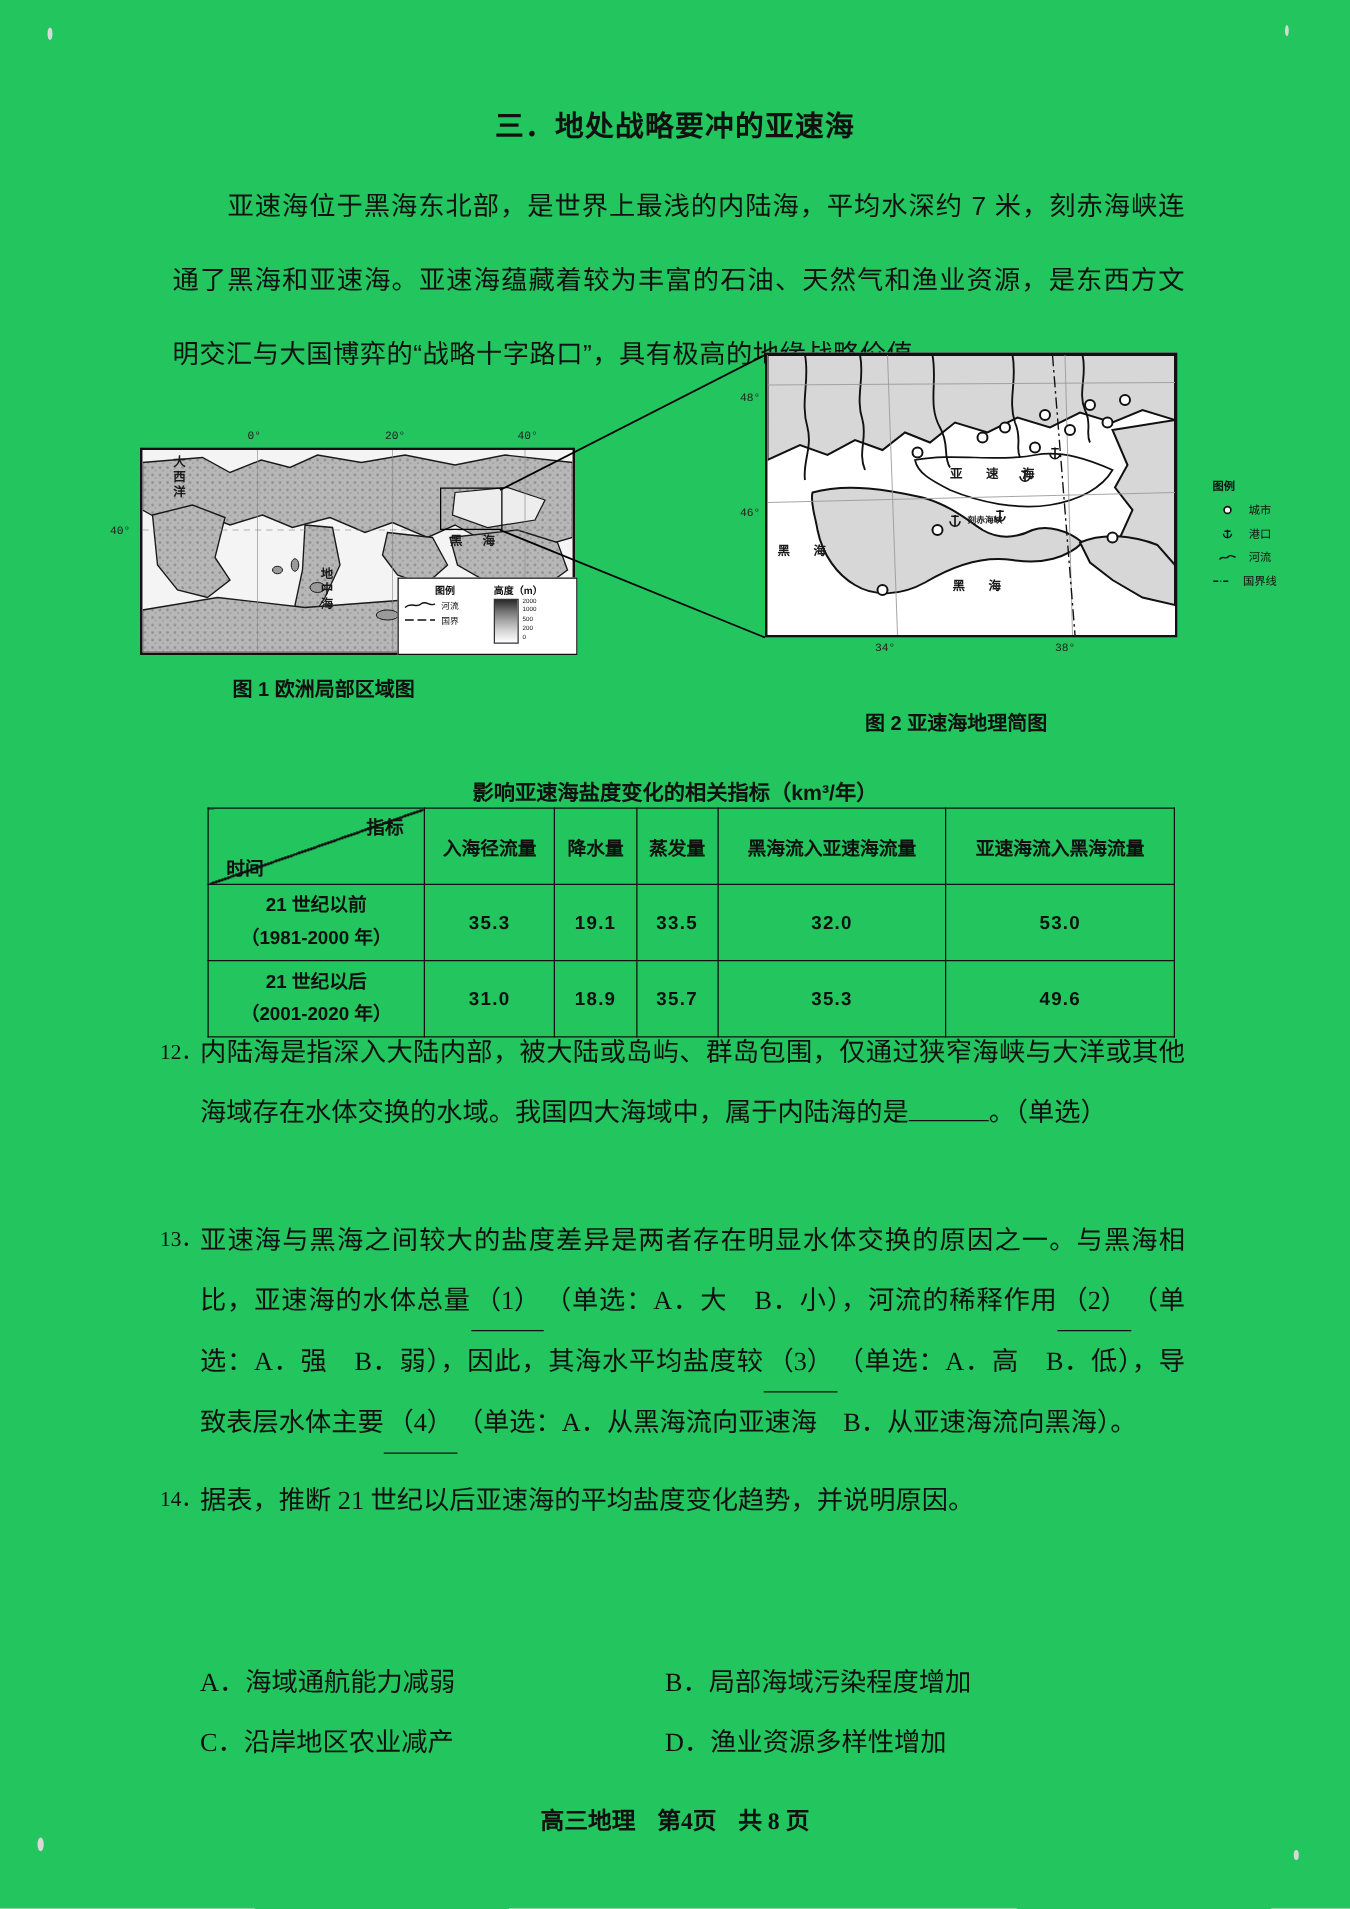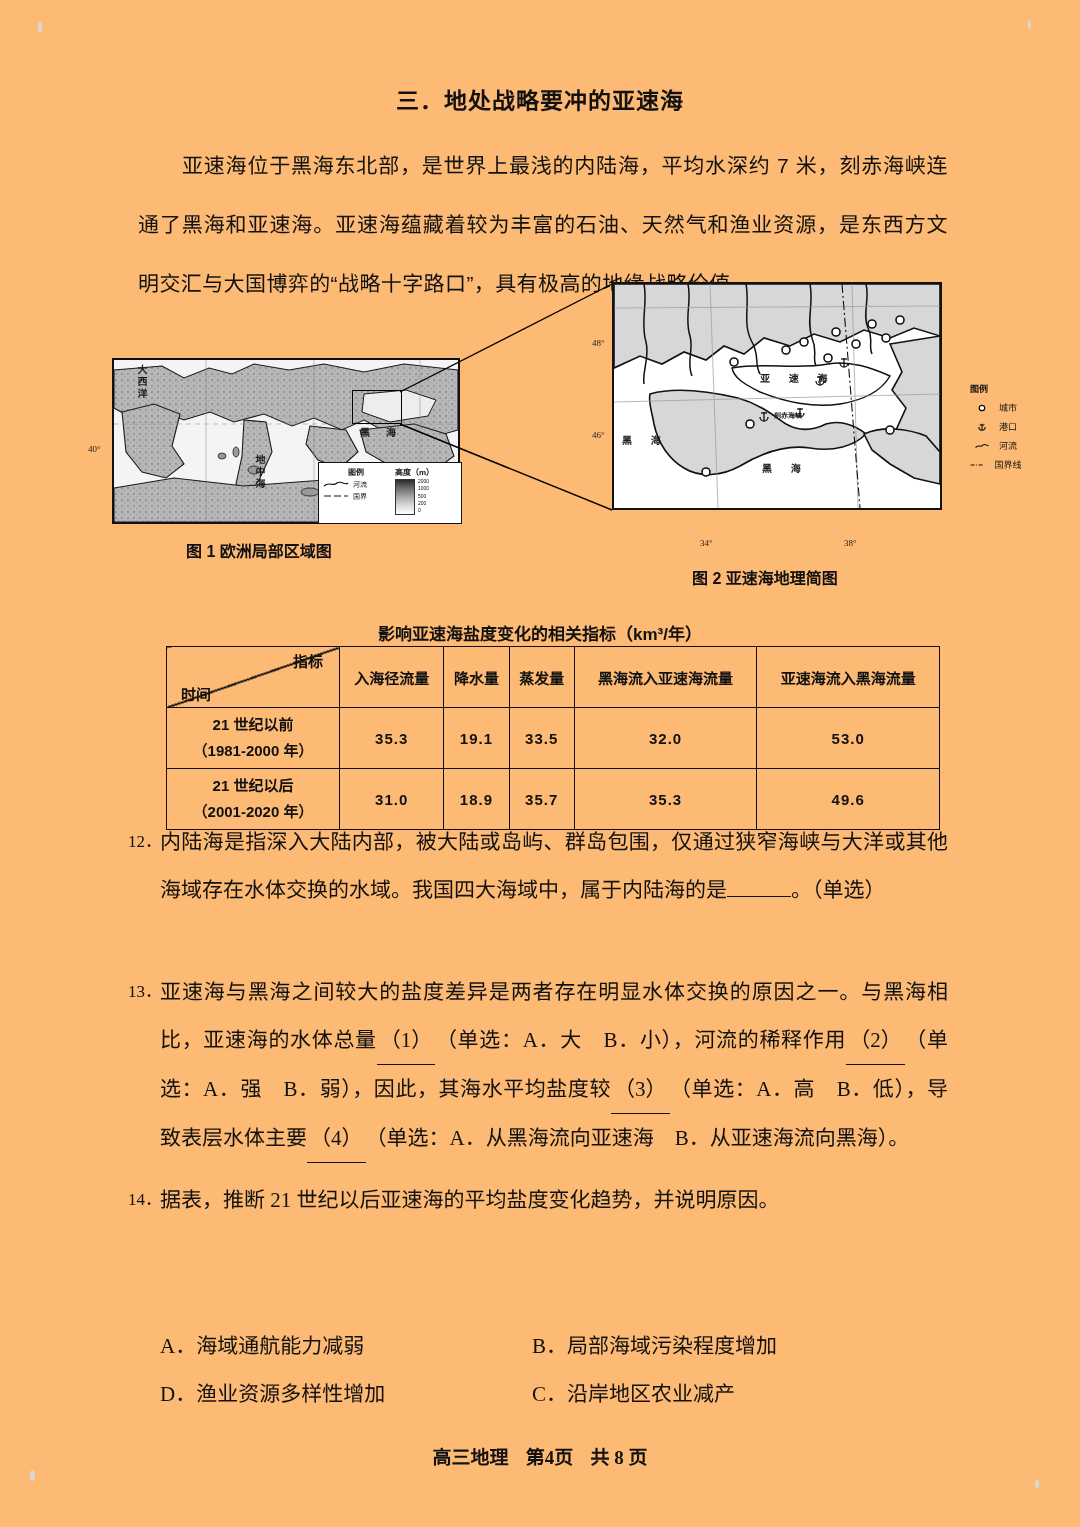--- a/index.html
+++ b/index.html
@@ -10,21 +10,21 @@
   }
   body {
     font-family: "Liberation Serif", "DejaVu Serif", serif;
     color: #111111;
   }
   .page {
     position: relative;
     width: 1080px;
     height: 1527px;
     margin: 0 auto;
-    background: #fdba74;
+    background: #22c55e;
     overflow: hidden;
   }
   .speckle {
     position: absolute;
     background: #d8d8d8;
     border-radius: 50%;
     pointer-events: none;
   }
 
   
@@ -89,24 +89,23 @@
     font-weight: bold;
     font-family: "Liberation Sans", "DejaVu Sans", sans-serif;
     white-space: nowrap;
   }
   .cap1 { left: 186px; top: 258px; }
   .cap2 { left: 692px; top: 258px; margin-top: 27px; }
 
   .axis-label {
     position: absolute;
     font-size: 9px;
-    font-family: Liberation Serif, serif;
+    font-family: Liberation Mono, monospace;
     color: #222;
     white-space: nowrap;
-    margin-top: 24px;
   }
   .map-text {
     position: absolute;
     font-size: 10px;
     font-family: "Liberation Sans", "DejaVu Sans", sans-serif;
     color: #1a1a1a;
     font-weight: bold;
     white-space: nowrap;
   }
   .map-text.vert {
@@ -539,22 +538,22 @@
   <div class="question" style="top:1176px;">
     <span class="q-num">14．</span>
     <span class="q-body">据表，推断 21 世纪以后亚速海的平均盐度变化趋势，并说明原因。</span>
   </div>
 
   <div class="options opt-2row" style="top:1322px;">
     <span>A．海域通航能力减弱</span>
     <span>B．局部海域污染程度增加</span>
   </div>
   <div class="options opt-2row" style="top:1370px;">
+    <span>C．沿岸地区农业减产</span>
     <span>D．渔业资源多样性增加</span>
-    <span>C．沿岸地区农业减产</span>
   </div>
 
   <div class="footer">
     <span>高三地理</span>
     <span>第4页</span>
     <span>共 8 页</span>
   </div>
 
 </div>
 

